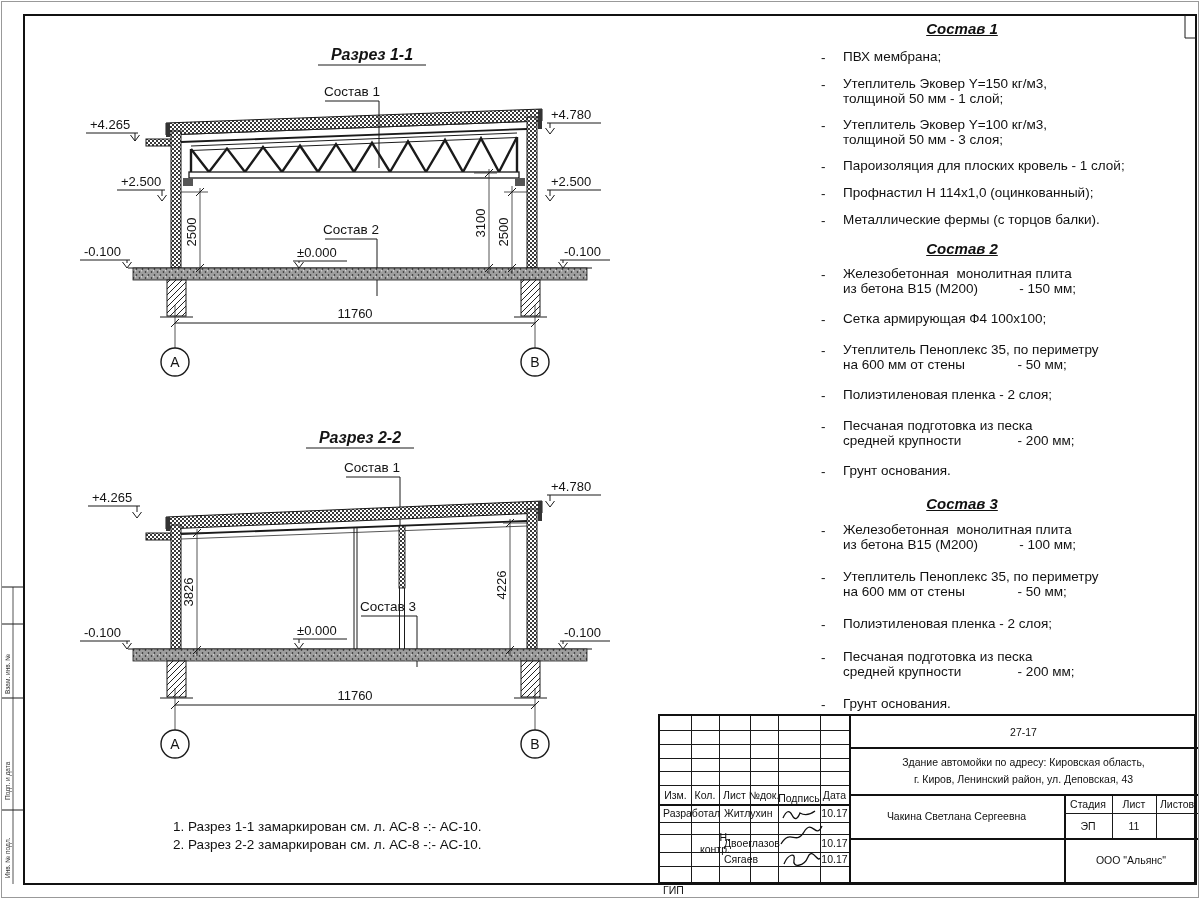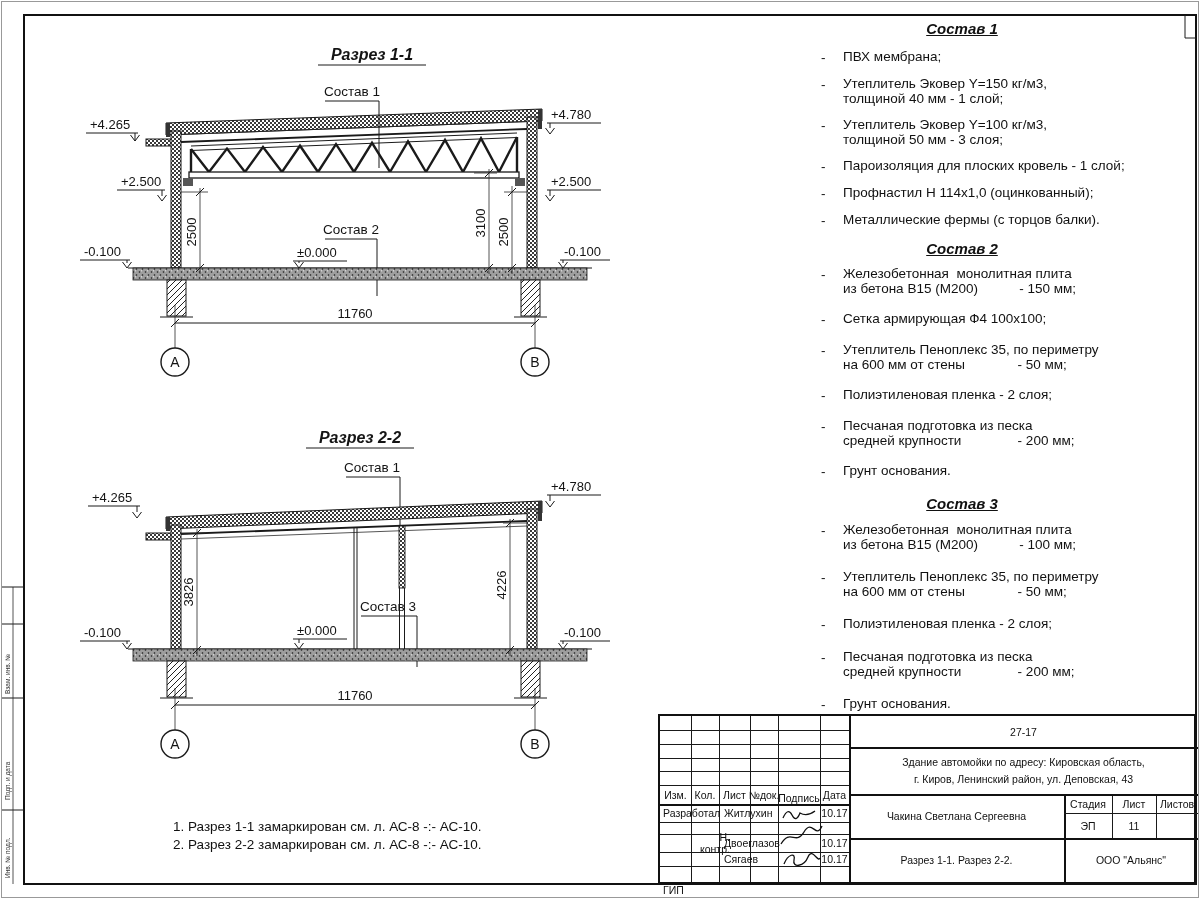--- a/index.html
+++ b/index.html
@@ -267,21 +267,21 @@
 
 <div class="rightcol">
   <div>
     <div class="comp-title mt1">Состав 1</div>
     <div class="comp-item">
           <span class="b">-</span>
           <div class="lines"><div>ПВХ мембрана;</div></div>
         </div>
     <div class="comp-item">
           <span class="b">-</span>
-          <div class="lines"><div>Утеплитель Эковер Y=150 кг/м3,</div><div>толщиной 40 мм - 1 слой;</div></div>
+          <div class="lines"><div>Утеплитель Эковер Y=150 кг/м3,</div><div>толщиной 50 мм - 1 слой;</div></div>
         </div>
     <div class="comp-item">
           <span class="b">-</span>
           <div class="lines"><div>Утеплитель Эковер Y=100 кг/м3,</div><div>толщиной 50 мм - 3 слоя;</div></div>
         </div>
     <div class="comp-item">
           <span class="b">-</span>
           <div class="lines"><div>Пароизоляция для плоских кровель - 1 слой;</div></div>
         </div>
     <div class="comp-item">
@@ -414,17 +414,16 @@
     <div>Здание автомойки по адресу: Кировская область,</div>
     <div>г. Киров, Ленинский район, ул. Деповская, 43</div>
   </div>
   <div class="cell fs14" style="left:189px;top:78px;width:215px;height:44px;">Чакина Светлана Сергеевна</div>
   <div class="cell" style="left:404px;top:78px;width:48px;height:19px;">Стадия</div>
   <div class="cell" style="left:452px;top:78px;width:44px;height:19px;">Лист</div>
   <div class="cell" style="left:496px;top:78px;width:42px;height:19px;">Листов</div>
   <div class="cell fs14" style="left:404px;top:97px;width:48px;height:25px;">ЭП</div>
   <div class="cell fs14" style="left:452px;top:97px;width:44px;height:25px;">11</div>
   <div class="cell fs14" style="left:496px;top:97px;width:42px;height:25px;"></div>
-  <div class="cell fs14" style="left:189px;top:122px;width:215px;height:44px;">Разрез 1-1. Разрез 2-2.</div>
   <div class="cell fs14" style="left:404px;top:122px;width:134px;height:44px;">ООО "Альянс"</div>
 </div>
 
 </div>
 
 </body></html>

